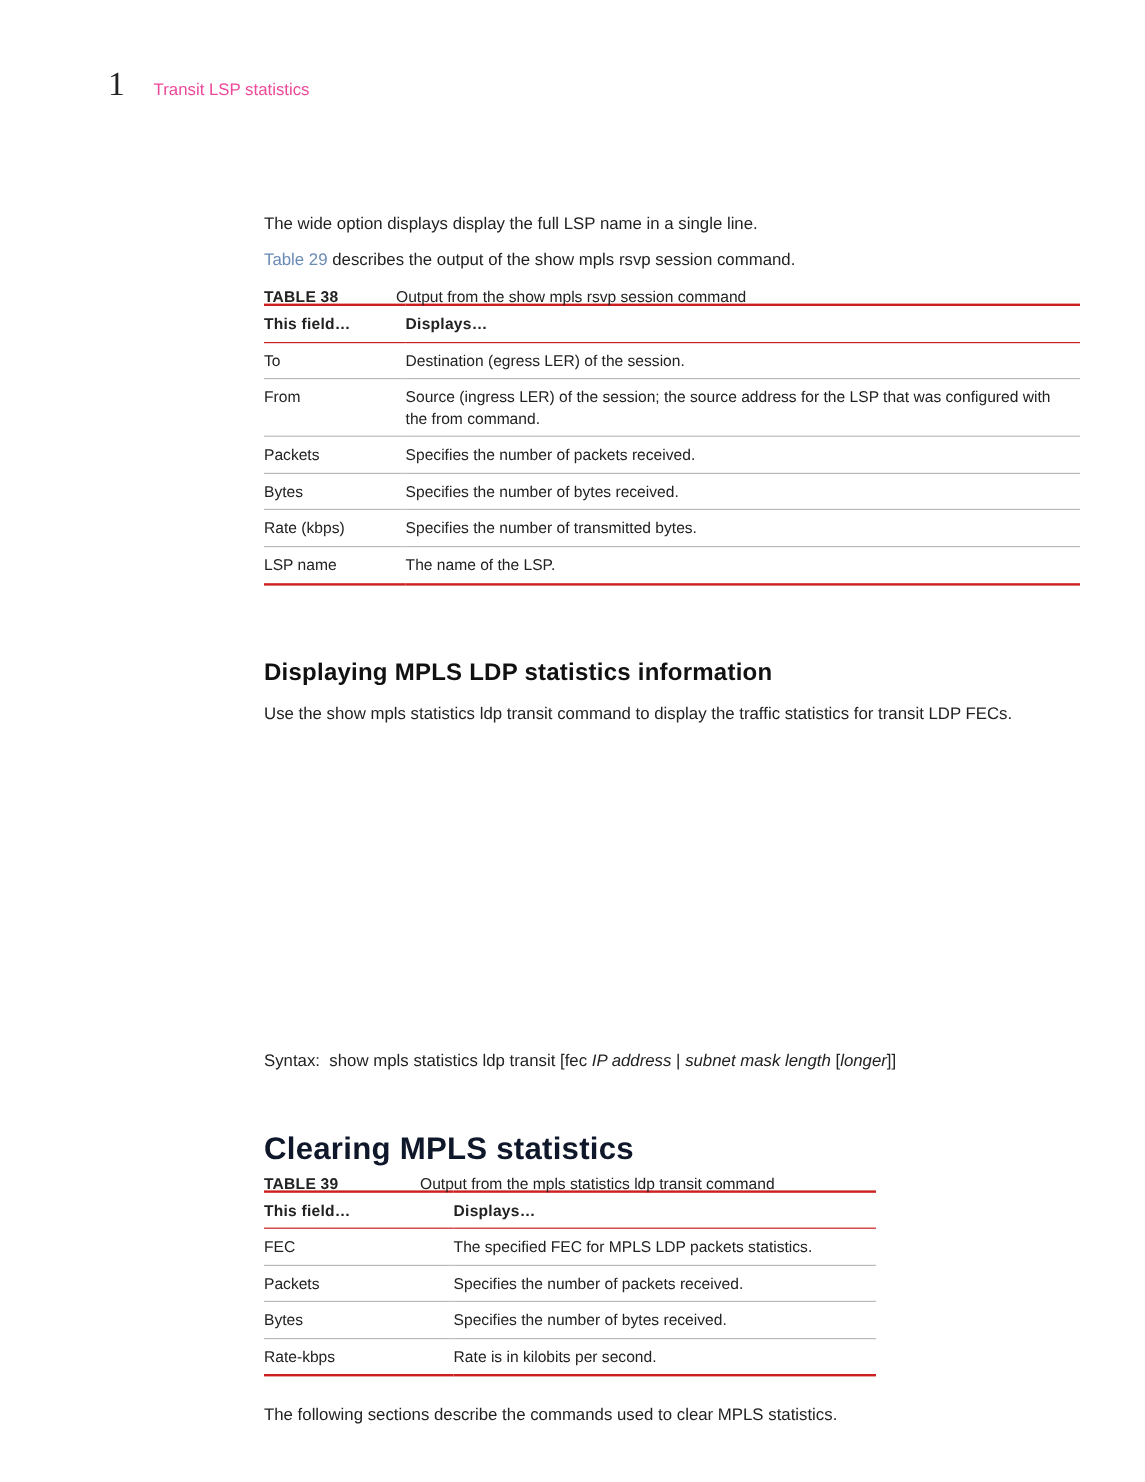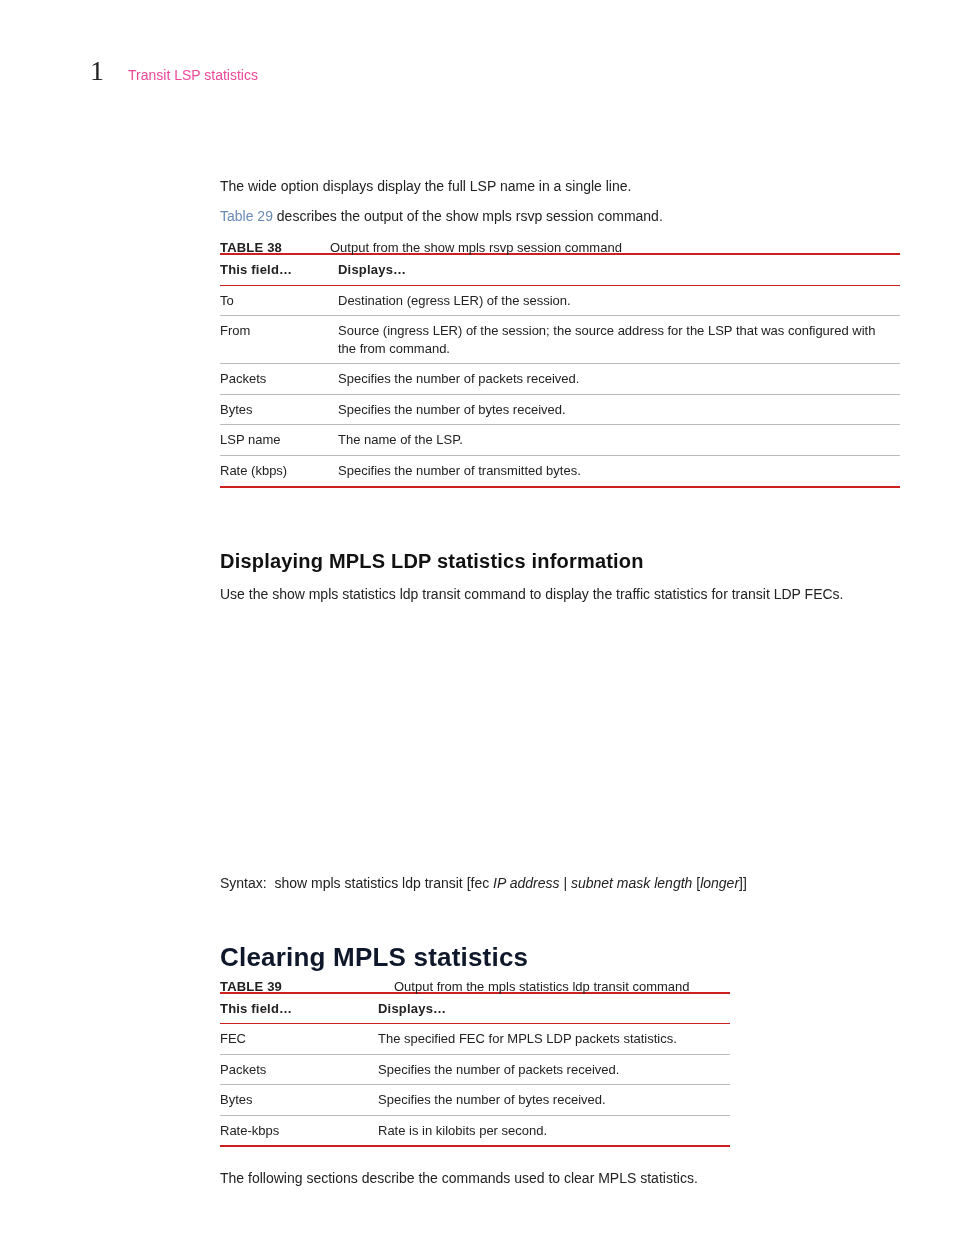--- a/index.html
+++ b/index.html
@@ -153,40 +153,40 @@
         </tr>
         <tr>
           <td class="col-f">Packets</td>
           <td>Specifies the number of packets received.</td>
         </tr>
         <tr>
           <td class="col-f">Bytes</td>
           <td>Specifies the number of bytes received.</td>
         </tr>
         <tr>
+          <td class="col-f">Rate (kbps)</td>
+          <td>Specifies the number of transmitted bytes.</td>
+        </tr>
+        <tr>
           <td class="col-f">LSP name</td>
           <td>The name of the LSP.</td>
-        </tr>
-        <tr>
-          <td class="col-f">Rate (kbps)</td>
-          <td>Specifies the number of transmitted bytes.</td>
         </tr>
       </tbody>
     </table>
 
     <h2 class="sub">Displaying MPLS LDP statistics information</h2>
     <p class="para">Use the show mpls statistics ldp transit command to display the traffic statistics for transit LDP FECs.</p>
 
     <p class="para syntax">
       <span>Syntax:&nbsp; show mpls statistics ldp transit [fec </span><span class="it">IP address</span><span> | </span><span class="it">subnet mask length</span><span> [</span><span class="it">longer</span><span>]]</span>
     </p>
 
     <h1 class="sec">Clearing MPLS statistics</h1>
 
-    <div class="table-caption" style="margin-top:6px;gap:44px;">
+    <div class="table-caption" style="margin-top:6px;">
       <span class="tlabel" style="width:130px;">TABLE 39</span>
       <span class="ttitle">Output from the mpls statistics ldp transit command</span>
     </div>
     <table class="doc t39 rule-top-thick rule-bottom" style="width:510px;">
       <thead>
         <tr>
           <th class="col-f rule-top-thin">This field…</th>
           <th class="rule-top-thin">Displays…</th>
         </tr>
       </thead>

